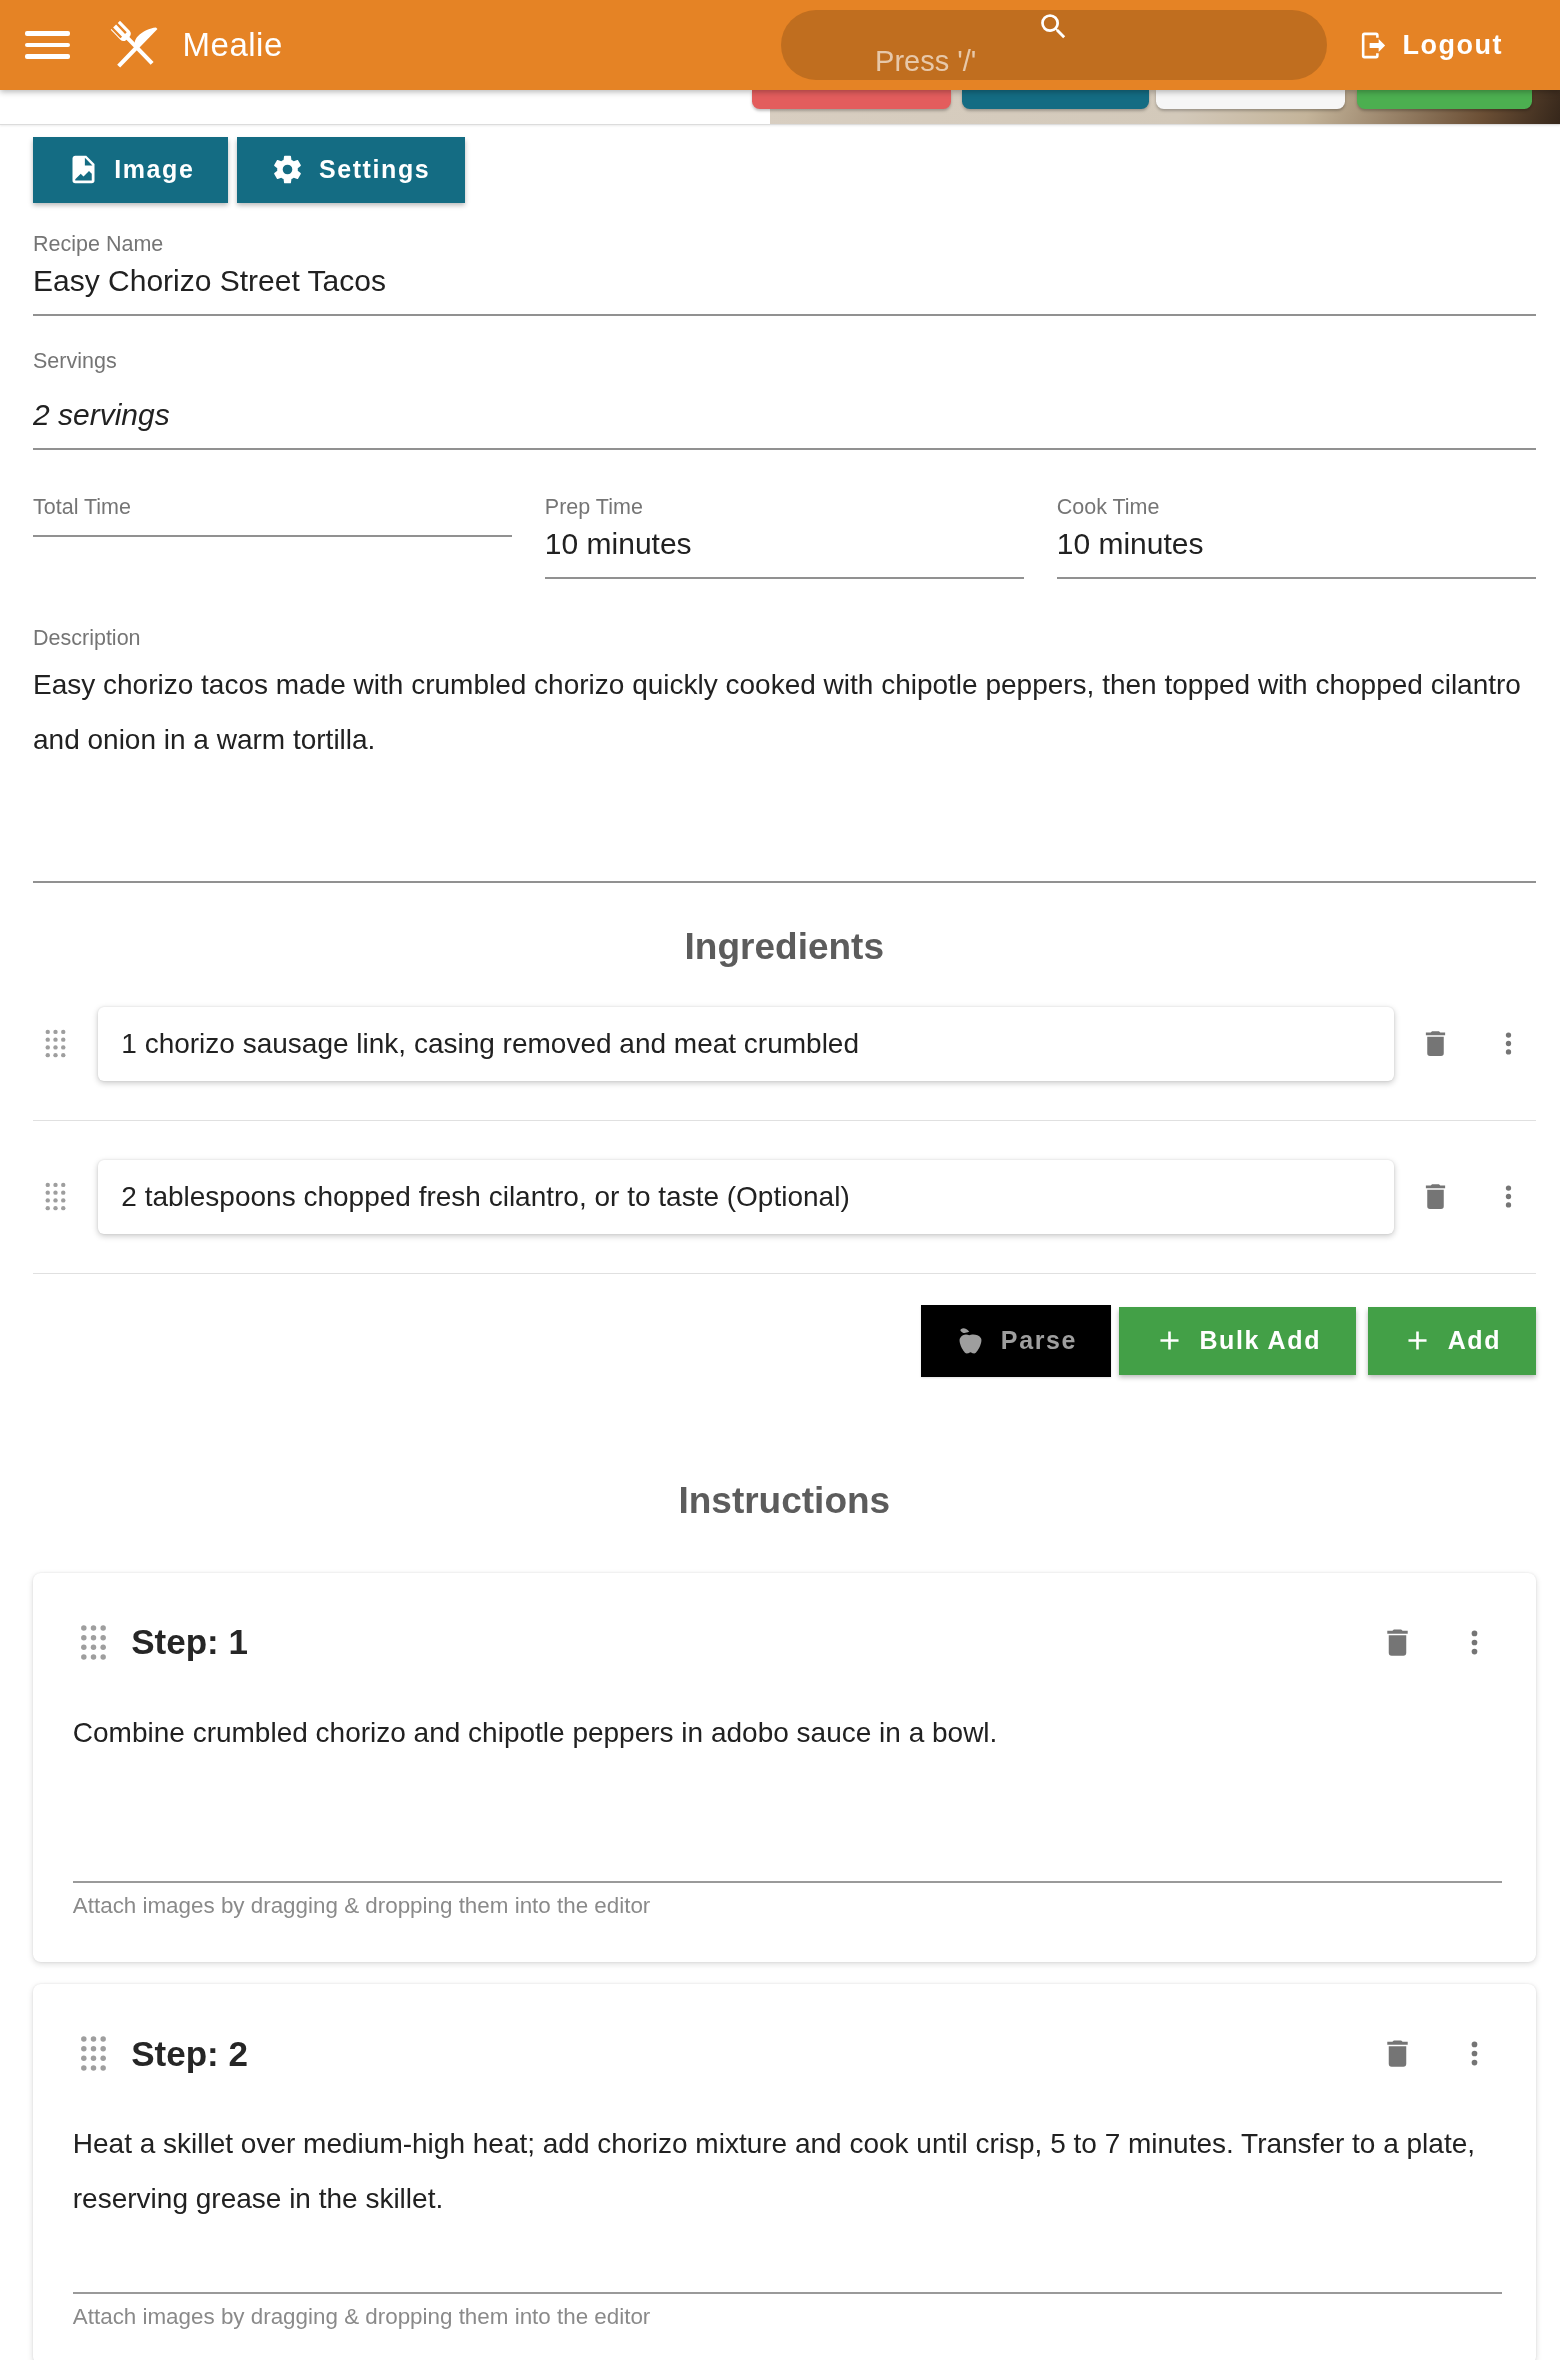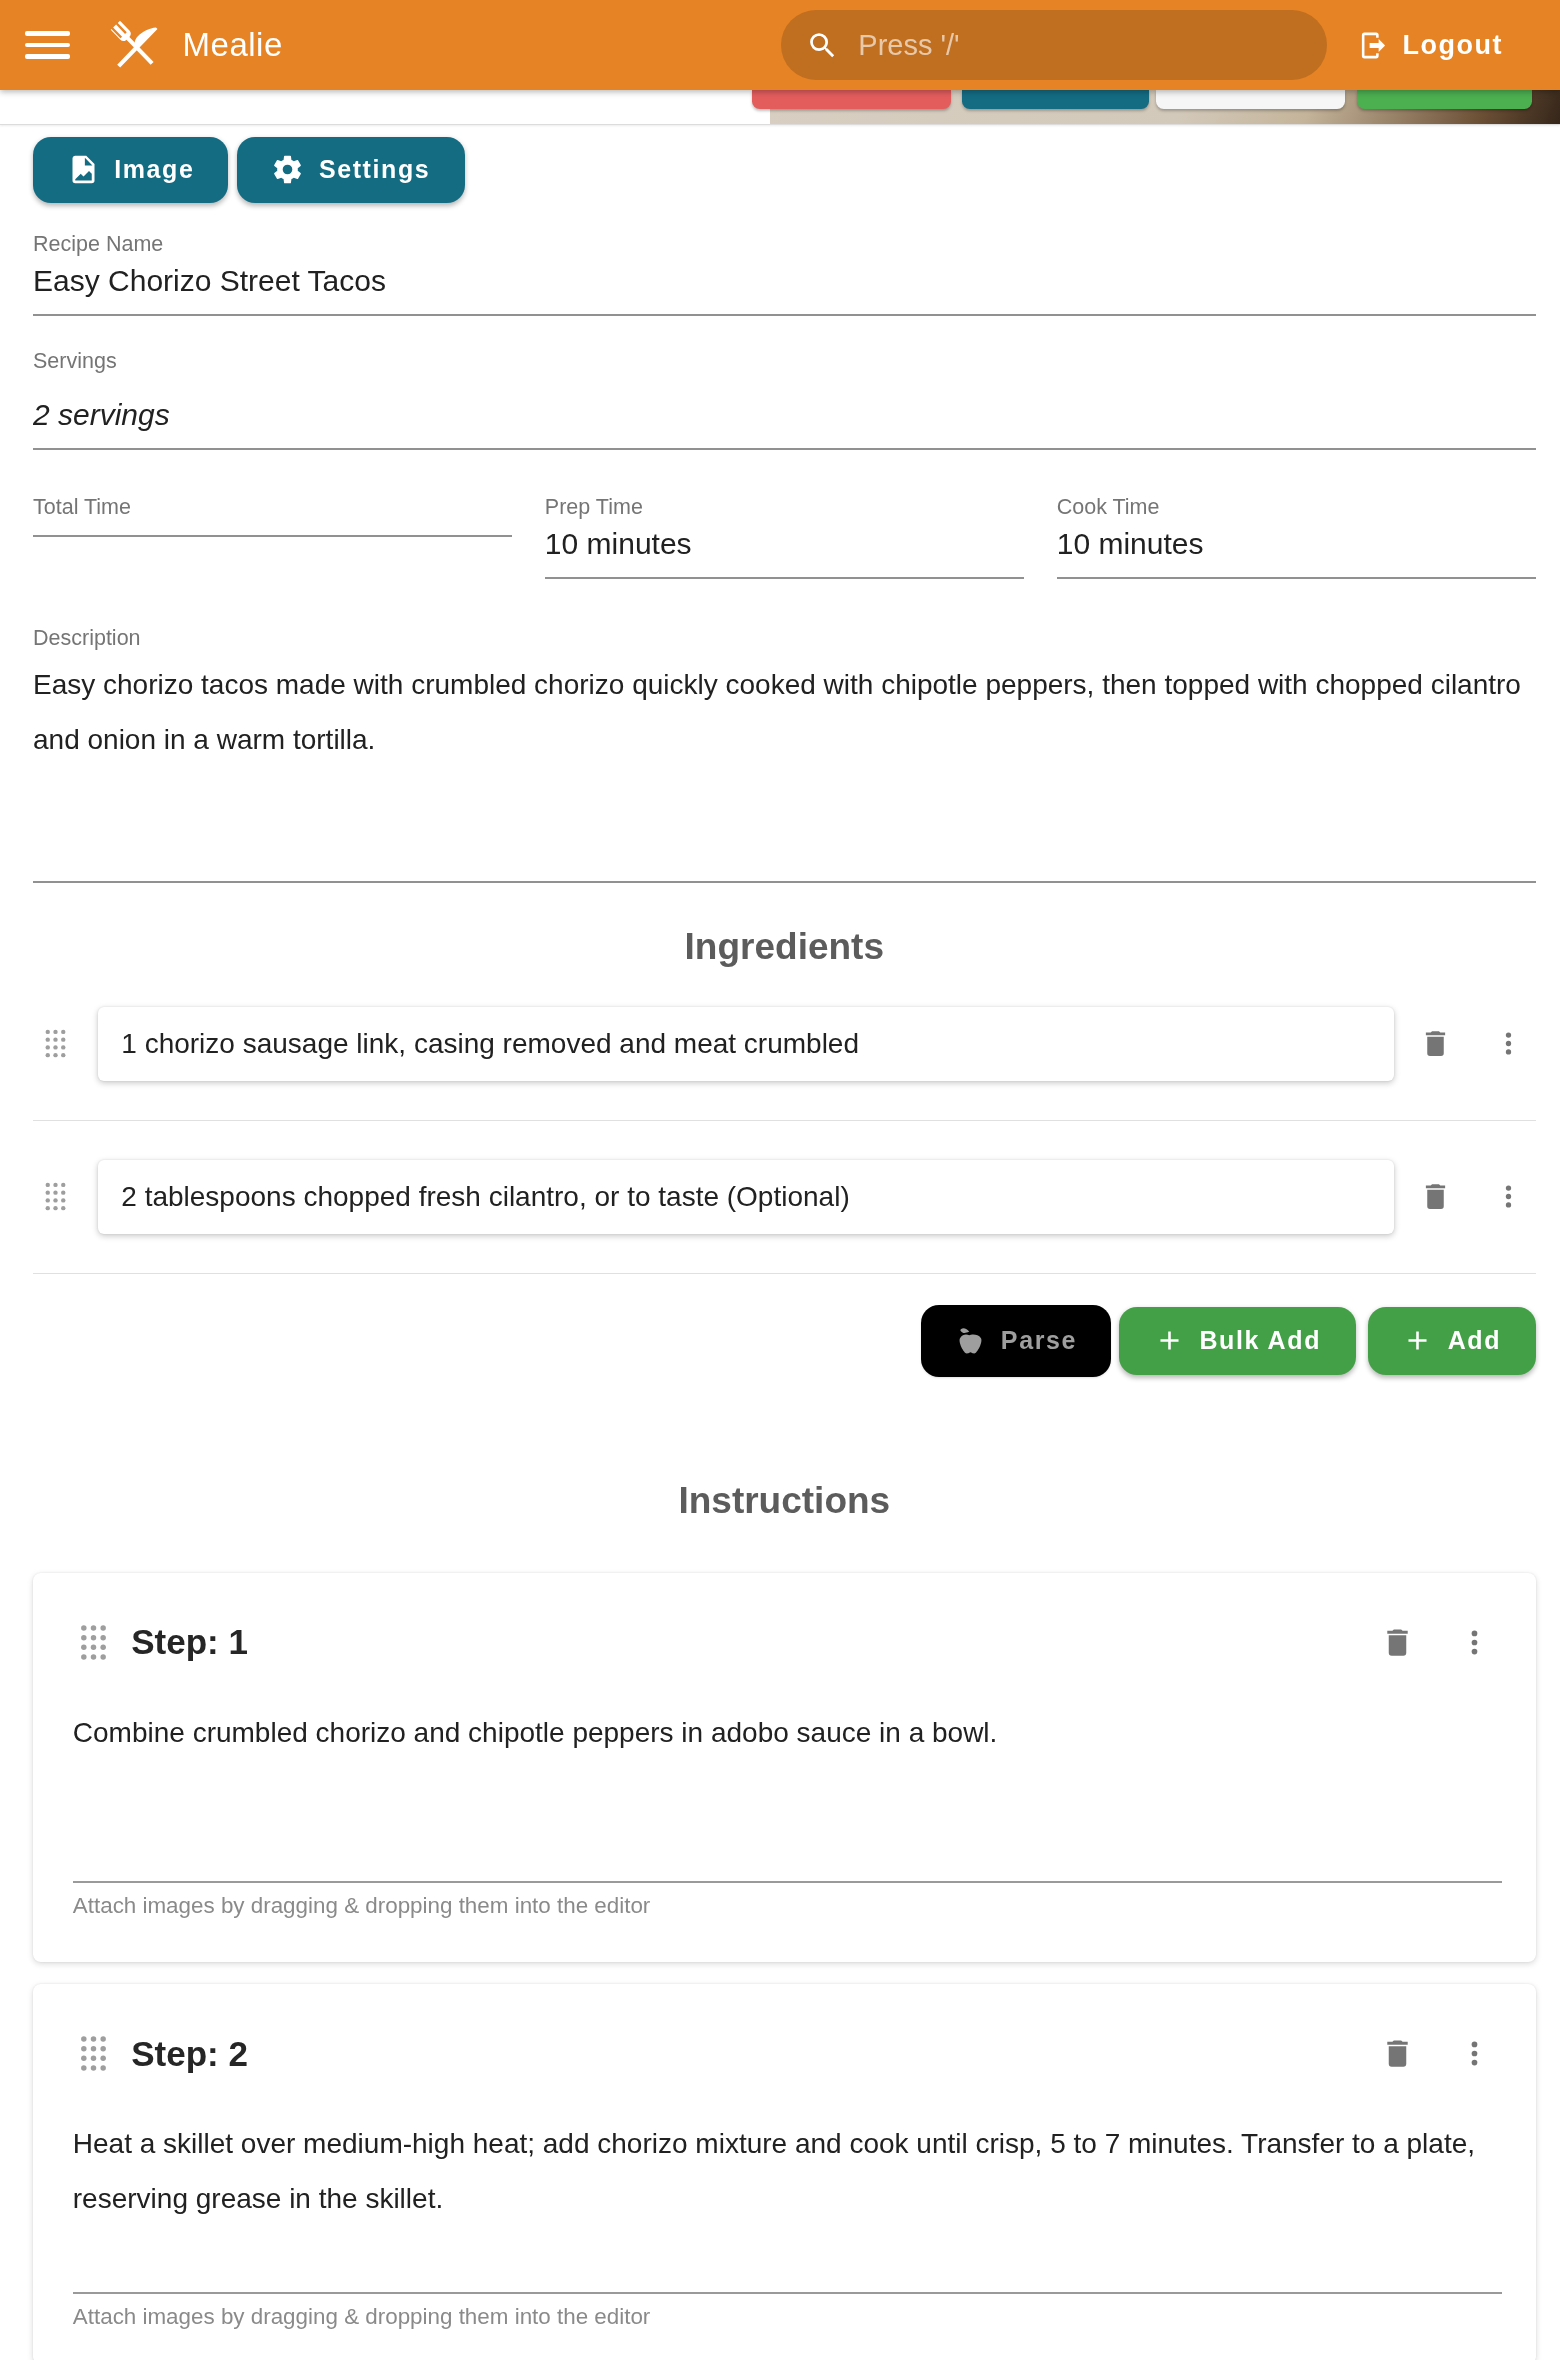--- a/index.html
+++ b/index.html
@@ -10,21 +10,21 @@
   .appbar { position:relative; z-index:5; height:90px; background:#E58325;
     display:flex; align-items:center; padding:0 57px 0 25px;
     box-shadow:0 2px 5.9px rgba(0,0,0,.28); }
   .hamburger { width:45px; height:33px; display:flex; flex-direction:column;
     justify-content:space-between; padding:2.9px 0; cursor:pointer; margin-right:33px; }
   .hamburger span { display:block; height:4.9px; background:#fff; border-radius:2px; }
   .logo { width:62px; height:62px; margin-right:17.6px; }
   .app-title { color:#fff; font-size:33px; font-weight:400; letter-spacing:0.5px; }
   .spacer { flex:1; }
   .search-pill { width:546px; height:70px; border-radius:35px; background:#C06E1F;
-    display:flex; align-items:center; padding:0 25px; margin-right:31px; }
+    display:flex; align-items:center; padding:0 25px; margin-right:31px;flex-direction:column; }
   .search-pill svg { flex:0 0 auto; }
   .search-input { flex:1; margin-left:19.5px; background:transparent; border:none; outline:none;
     font-size:29px; color:#fff; font-family:"Liberation Sans", sans-serif; }
   .search-input::placeholder { color:rgba(255,255,255,.62); }
   .logout-btn { display:flex; align-items:center; gap:13.7px; color:#fff;
     font-size:27px; font-weight:bold; letter-spacing:1.5px; cursor:pointer; background:none; border:none;
     font-family:"Liberation Sans", sans-serif; }
 
   
   .hero-strip { position:relative; height:35px; background:#fff;
@@ -36,21 +36,21 @@
   .sliver.red   { left:752px;  width:199px; background:#E35D5D; }
   .sliver.teal  { left:962px;  width:187px; background:#146C83; }
   .sliver.white { left:1156px; width:189px; background:#F6F6F6; }
   .sliver.green { left:1357px; width:175px; background:#4CAF50; }
 
   
   .content { padding:0 24.4px 0 33px; }
 
   .toolbar { margin-top:11.7px; display:flex; gap:8.8px; }
   .btn { display:flex; align-items:center; justify-content:center; gap:14.6px;
-    height:66px; border:none; border-radius:18px; cursor:pointer;
+    height:66px; border:none; border-radius:0; cursor:pointer;
     font-family:"Liberation Sans", sans-serif; font-size:25px; font-weight:bold; letter-spacing:1.6px; }
   .btn.teal { background:#146C83; color:#fff; box-shadow:0 2.9px 4.9px rgba(0,0,0,.28); }
   .btn.teal.image { width:195px; }
   .btn.teal.settings { width:228px; }
 
   .field { }
   .f-label { font-size:21.5px; color:#757575; }
   .f-input { display:block; width:100%; border:none; outline:none; background:transparent;
     font-size:30px; color:#212121; font-family:"Liberation Sans", sans-serif; padding:0; }
   .f-line { border:none; border-top:2px solid #919191; }

